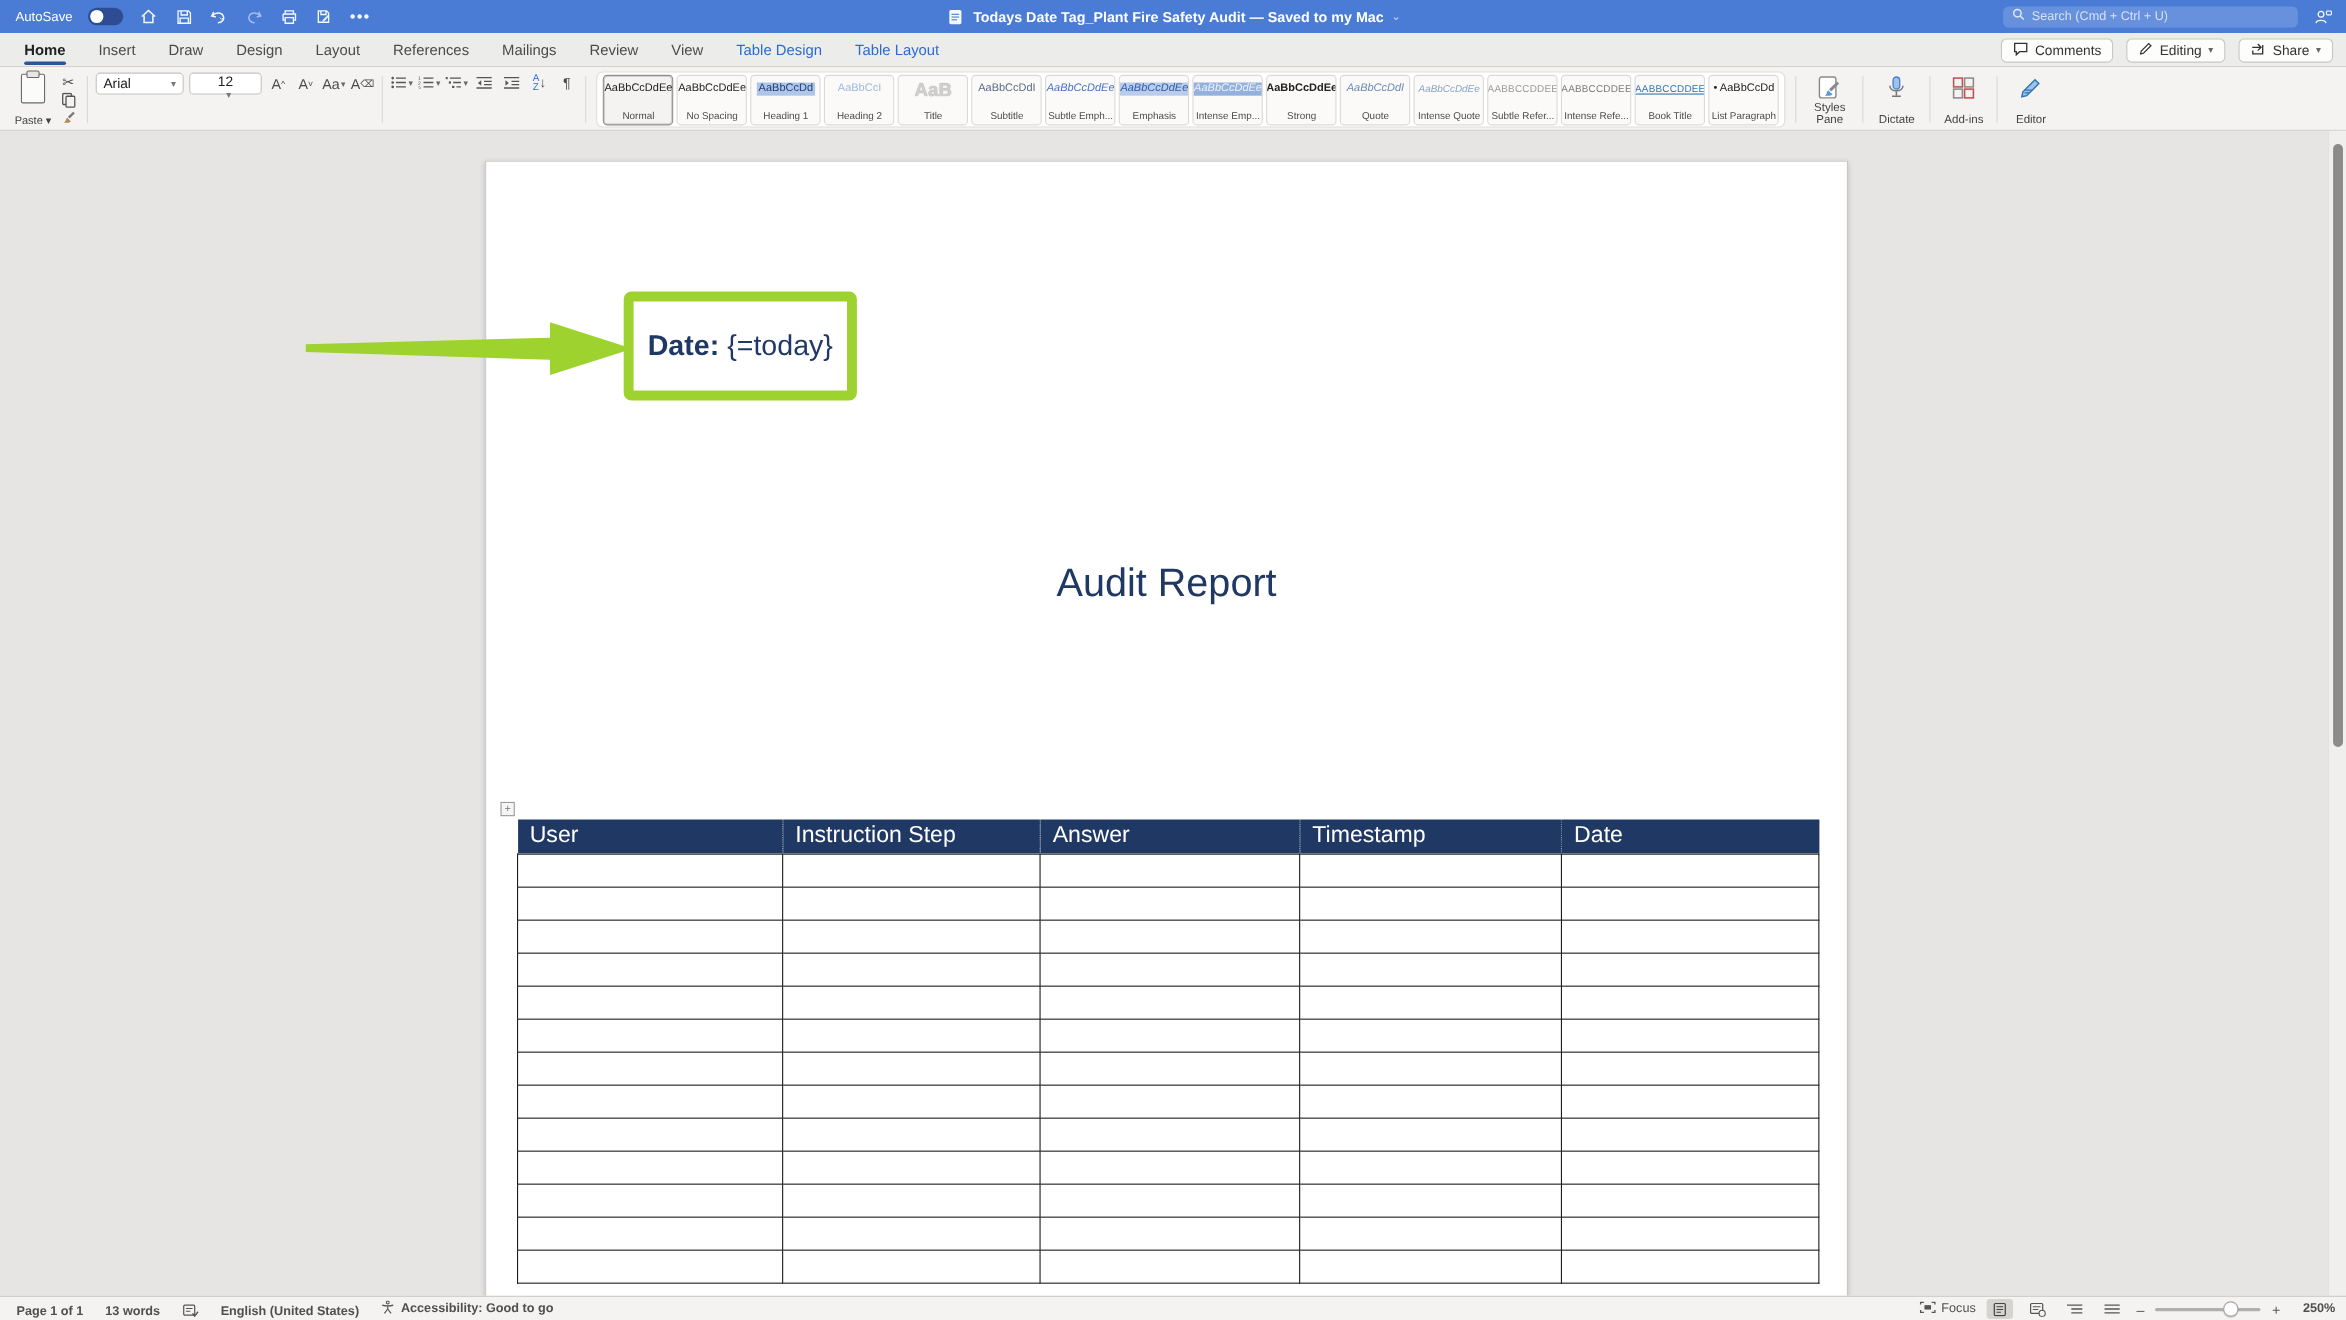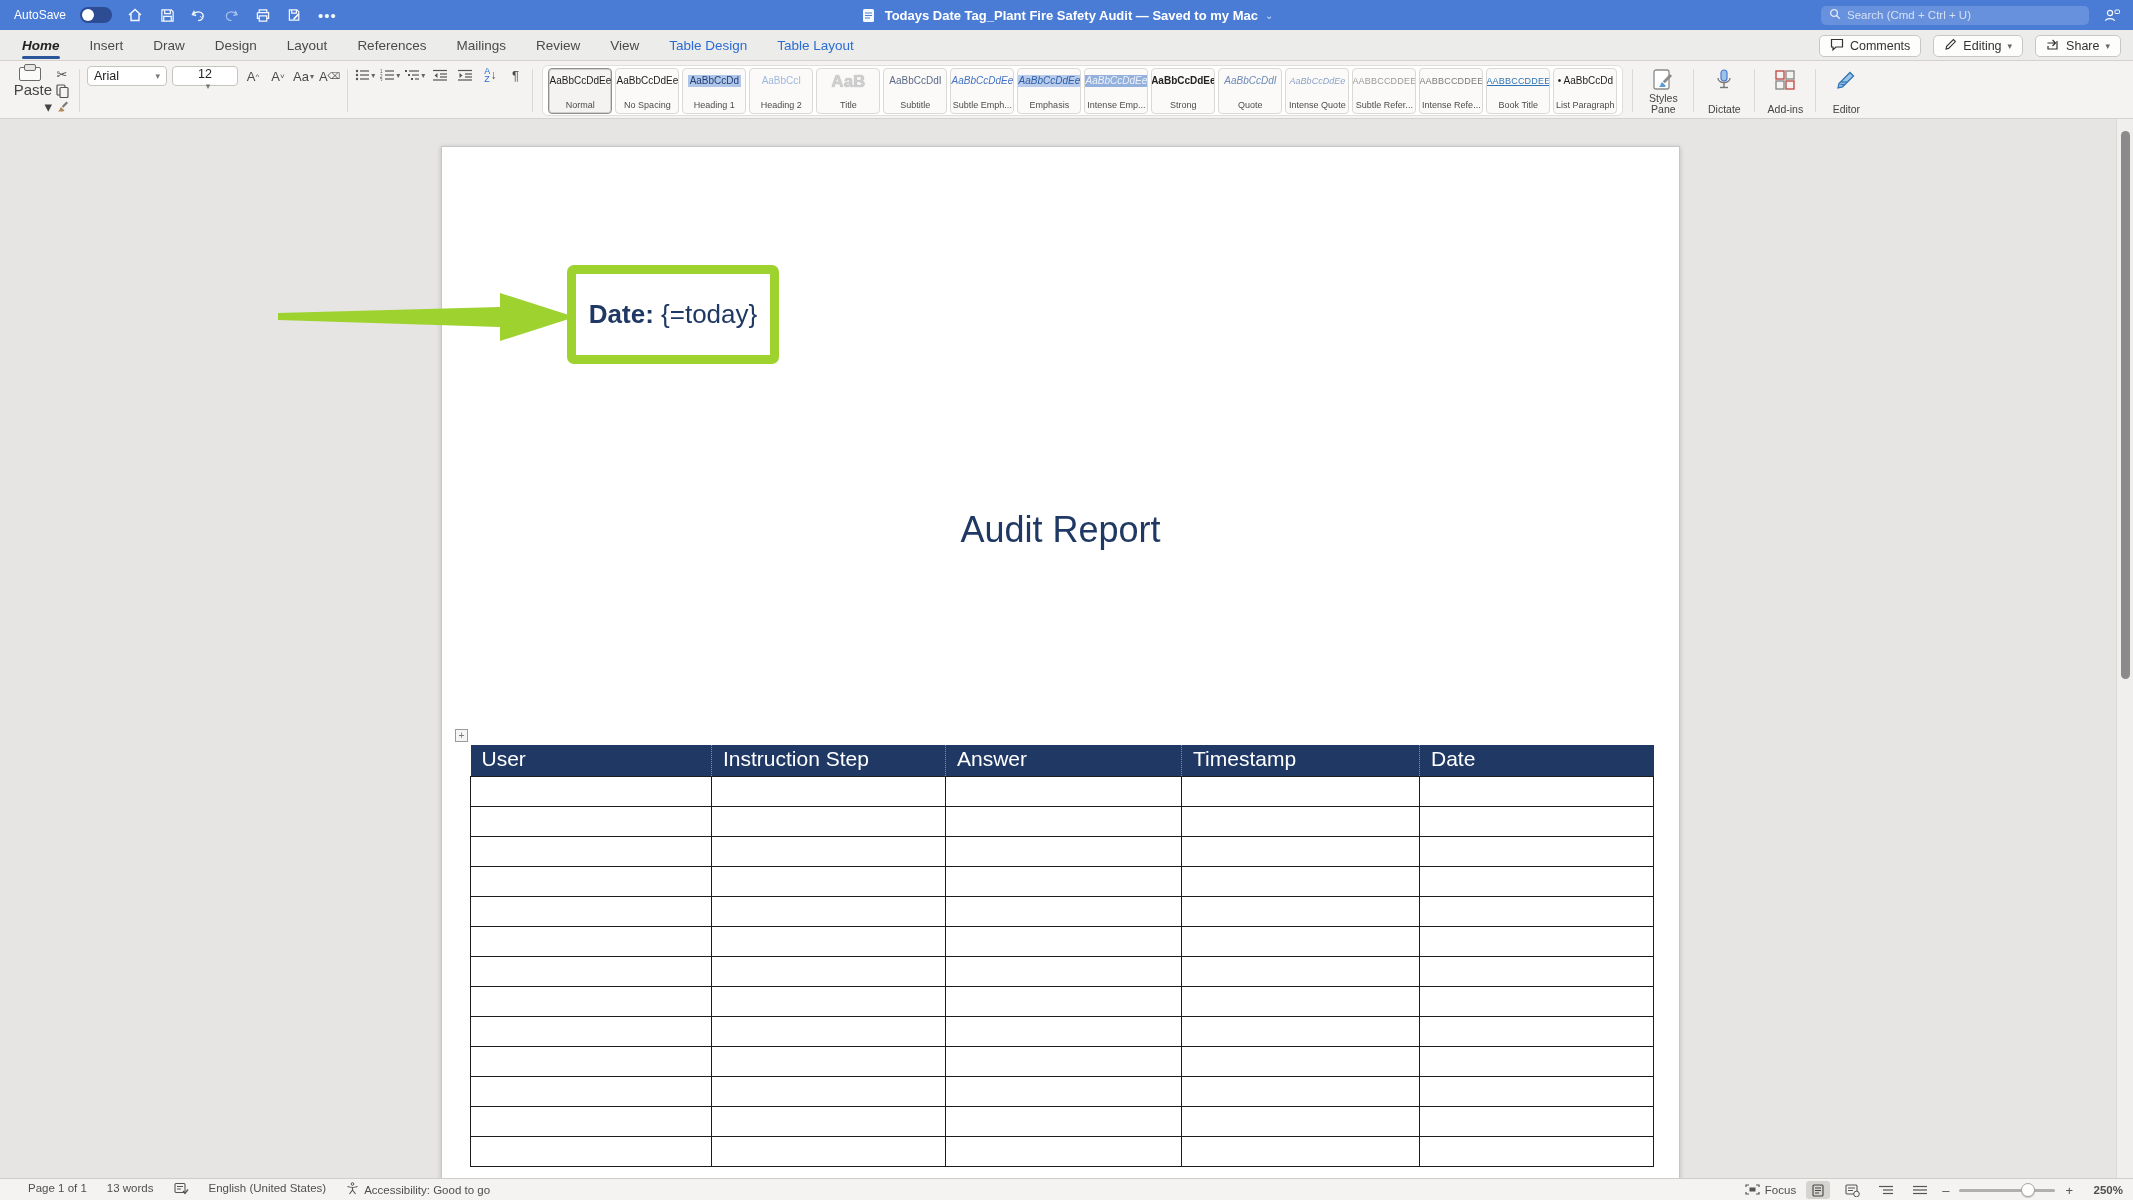--- a/index.html
+++ b/index.html
@@ -19,37 +19,37 @@
   .doc-title { font-size:13px; font-weight:bold; color:#fff; }
   .title-chev { font-size:10px; opacity:.7; }
   .tb-right { position:absolute; right:12px; top:0; height:30px; display:flex; align-items:center; gap:14px; }
   .searchbox { width:268px; height:19px; border-radius:5px; background:rgba(255,255,255,.16); display:flex; align-items:center; gap:6px; padding:0 8px; }
   .searchbox input { background:transparent; border:none; outline:none; color:rgba(255,255,255,.85); font-size:11.5px; width:100%; }
   .searchbox input::placeholder { color:rgba(255,255,255,.72); }
 
   
   .tabrow { position:absolute; left:0; top:30px; width:2133px; height:31px; background:#ececea; border-bottom:1px solid #d4d2cf; display:flex; align-items:center; padding-left:22px; gap:30px; }
   .tab { font-size:13.5px; color:#4b4b4b; height:31px; display:flex; align-items:center; position:relative; cursor:default; white-space:nowrap; }
-  .tab.active { color:#222; font-weight:bold;font-style:italic; }
+  .tab.active { color:#222; font-weight:bold; }
   .tab.active::after { content:""; position:absolute; left:0; right:0; bottom:2px; height:3px; background:#2b579a; border-radius:2px; }
   .tab.accent { color:#2b6cd4; }
   .tabrow-right { position:absolute; right:12px; top:0; height:31px; display:flex; align-items:center; gap:12px; }
   .pillbtn { height:22px; background:#fdfdfc; border:1px solid #c9c7c4; border-radius:5px; display:flex; align-items:center; gap:6px; padding:0 10px; font-size:12.5px; color:#333; }
   .pillbtn .chev { font-size:9px; color:#666; }
 
   
   .ribbon { position:absolute; left:0; top:61px; width:2133px; height:58px; background:#f4f3f1; border-bottom:1px solid #d4d2cf; display:flex; align-items:stretch; padding:4px 8px 2px 8px; }
   .vdiv { width:1px; background:#dbd9d6; margin:4px 7px; }
   .grp { display:flex; flex-direction:column; justify-content:space-between; padding:1px 0;gap:40px; }
   .rrow { display:flex; align-items:center; gap:5px; }
   .icn { min-width:20px; height:18px; display:flex; align-items:center; justify-content:center; font-size:13px; color:#4a4a4a; border-radius:3px; }
   .icn .mini-chev { font-size:8px; color:#666; margin-left:1px; }
   .icn.sel { background:#dddbd8; }
   .paste-wrap { display:flex; flex-direction:column; align-items:center; justify-content:space-between; width:44px; }
-  .paste-label { font-size:15px; color:#444;text-align:right; }
+  .paste-label { font-size:10px; color:#444;text-align:right; }
   .clipboard { width:22px; height:27px; border:1.5px solid #6b6b6b; border-radius:2px; position:relative; background:#fbfbfa; margin-top:2px; }
   .clipboard::before { content:""; position:absolute; left:4px; top:-4px; width:10px; height:5px; border:1.5px solid #6b6b6b; border-radius:2px; background:#e8e6e4; }
   .smallcol { display:flex; flex-direction:column; justify-content:space-between; padding:2px 0; }
   .combo { height:20px; background:#fff; border:1px solid #c6c4c1; border-radius:4px; display:flex; align-items:center; justify-content:space-between; padding:0 6px; font-size:12.5px; color:#222; }
   .combo .chev { font-size:9px; color:#777; margin-left:6px; }
   .fontname { width:80px; }
   .fontsize { width:66px;flex-direction:column; }
   .glyph-b { font-weight:bold; }
   .glyph-i { font-style:italic; font-family:"Liberation Serif",serif; }
   .glyph-u { text-decoration:underline; }
@@ -96,21 +96,21 @@
   .tbl-handle { position:absolute; left:455px; top:610px; width:13px; height:13px; border:1px solid #9a9a9a; background:#f5f5f5; color:#777; font-size:10px; line-height:11px; text-align:center; }
   .audit-table { position:absolute; left:470px; top:626px; width:1183px; border-collapse:collapse; table-layout:fixed; }
   .audit-table th { background:#1f3864; color:#fff; font-weight:normal; font-size:21px; text-align:left; padding:2px 4px 4px 11px; height:31px; border-right:1px dotted rgba(255,255,255,.45); }
   .audit-table th:last-child { border-right:none; }
   .audit-table td { border:1px solid #1c1c1c; height:30px; background:#fff; }
   .vscroll { position:absolute; right:0; top:0; width:17px; height:1059px; background:#f0efed; border-left:1px solid #dddbd8; }
   .vthumb { position:absolute; left:4px; top:12px; width:9px; height:548px; background:#8b8b8b; border-radius:5px; }
 
   
   .statusbar { position:absolute; left:0; top:1178px; width:2133px; height:22px; background:#f4f3f1; border-top:1px solid #cfcdca; display:flex; align-items:center; font-size:11.5px; color:#4f4f4f; }
-  .sb-left { display:flex; align-items:flex-start; gap:20px; padding-left:28px; }
+  .sb-left { display:flex; align-items:flex-end; gap:20px; padding-left:15px;font-weight:bold; }
   .sb-item { display:flex; align-items:center; gap:5px; white-space:nowrap; }
   .sb-right { position:absolute; right:10px; top:0; height:22px; display:flex; align-items:center; gap:10px; }
   .viewbtn { width:24px; height:18px; display:flex; align-items:center; justify-content:center; border-radius:3px; color:#555; }
   .viewbtn.sel { background:#d6d4d1; }
   .zoomtrack { width:96px; height:3px; background:#b2b0ae; border-radius:2px; position:relative; }
   .zoomknob { position:absolute; left:62px; top:-6px; width:14px; height:14px; border-radius:50%; background:#fdfdfd; border:1px solid #a8a6a4; box-shadow:0 1px 1px rgba(0,0,0,.2); }
   .zoomsign { font-size:13px; color:#555; }
   .sb-zoomval { width:40px; text-align:right;font-weight:bold; }
 </style>
 </head>

